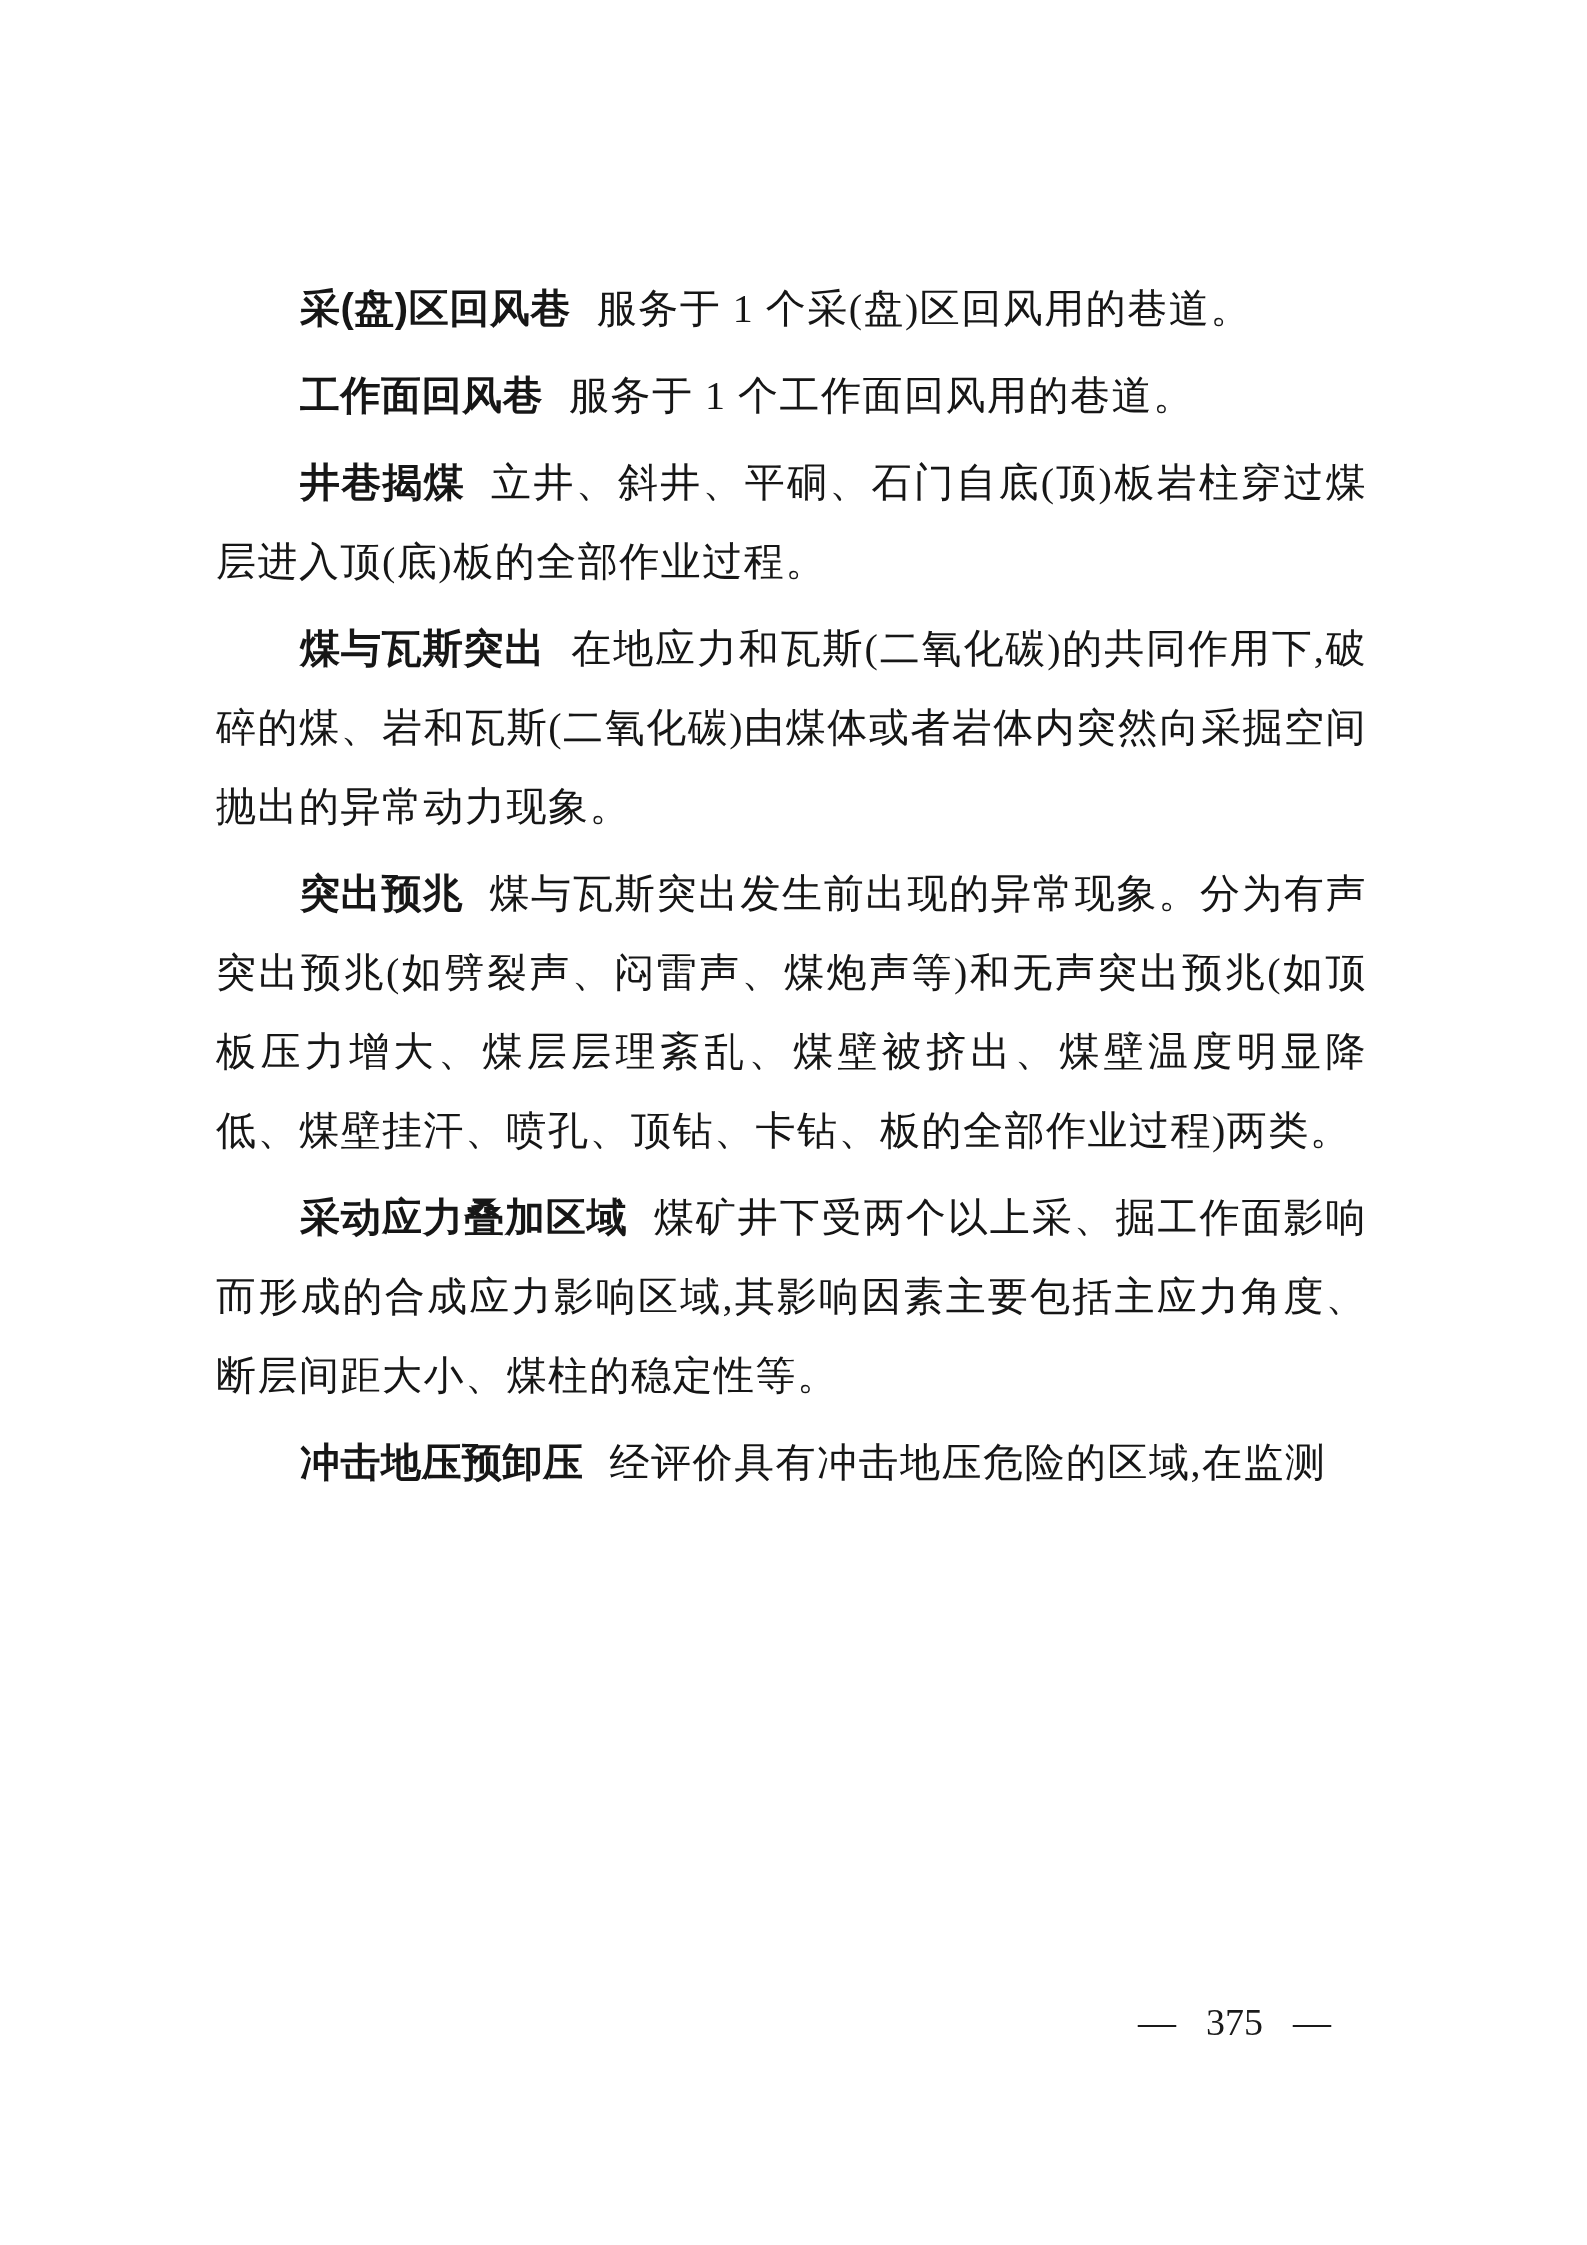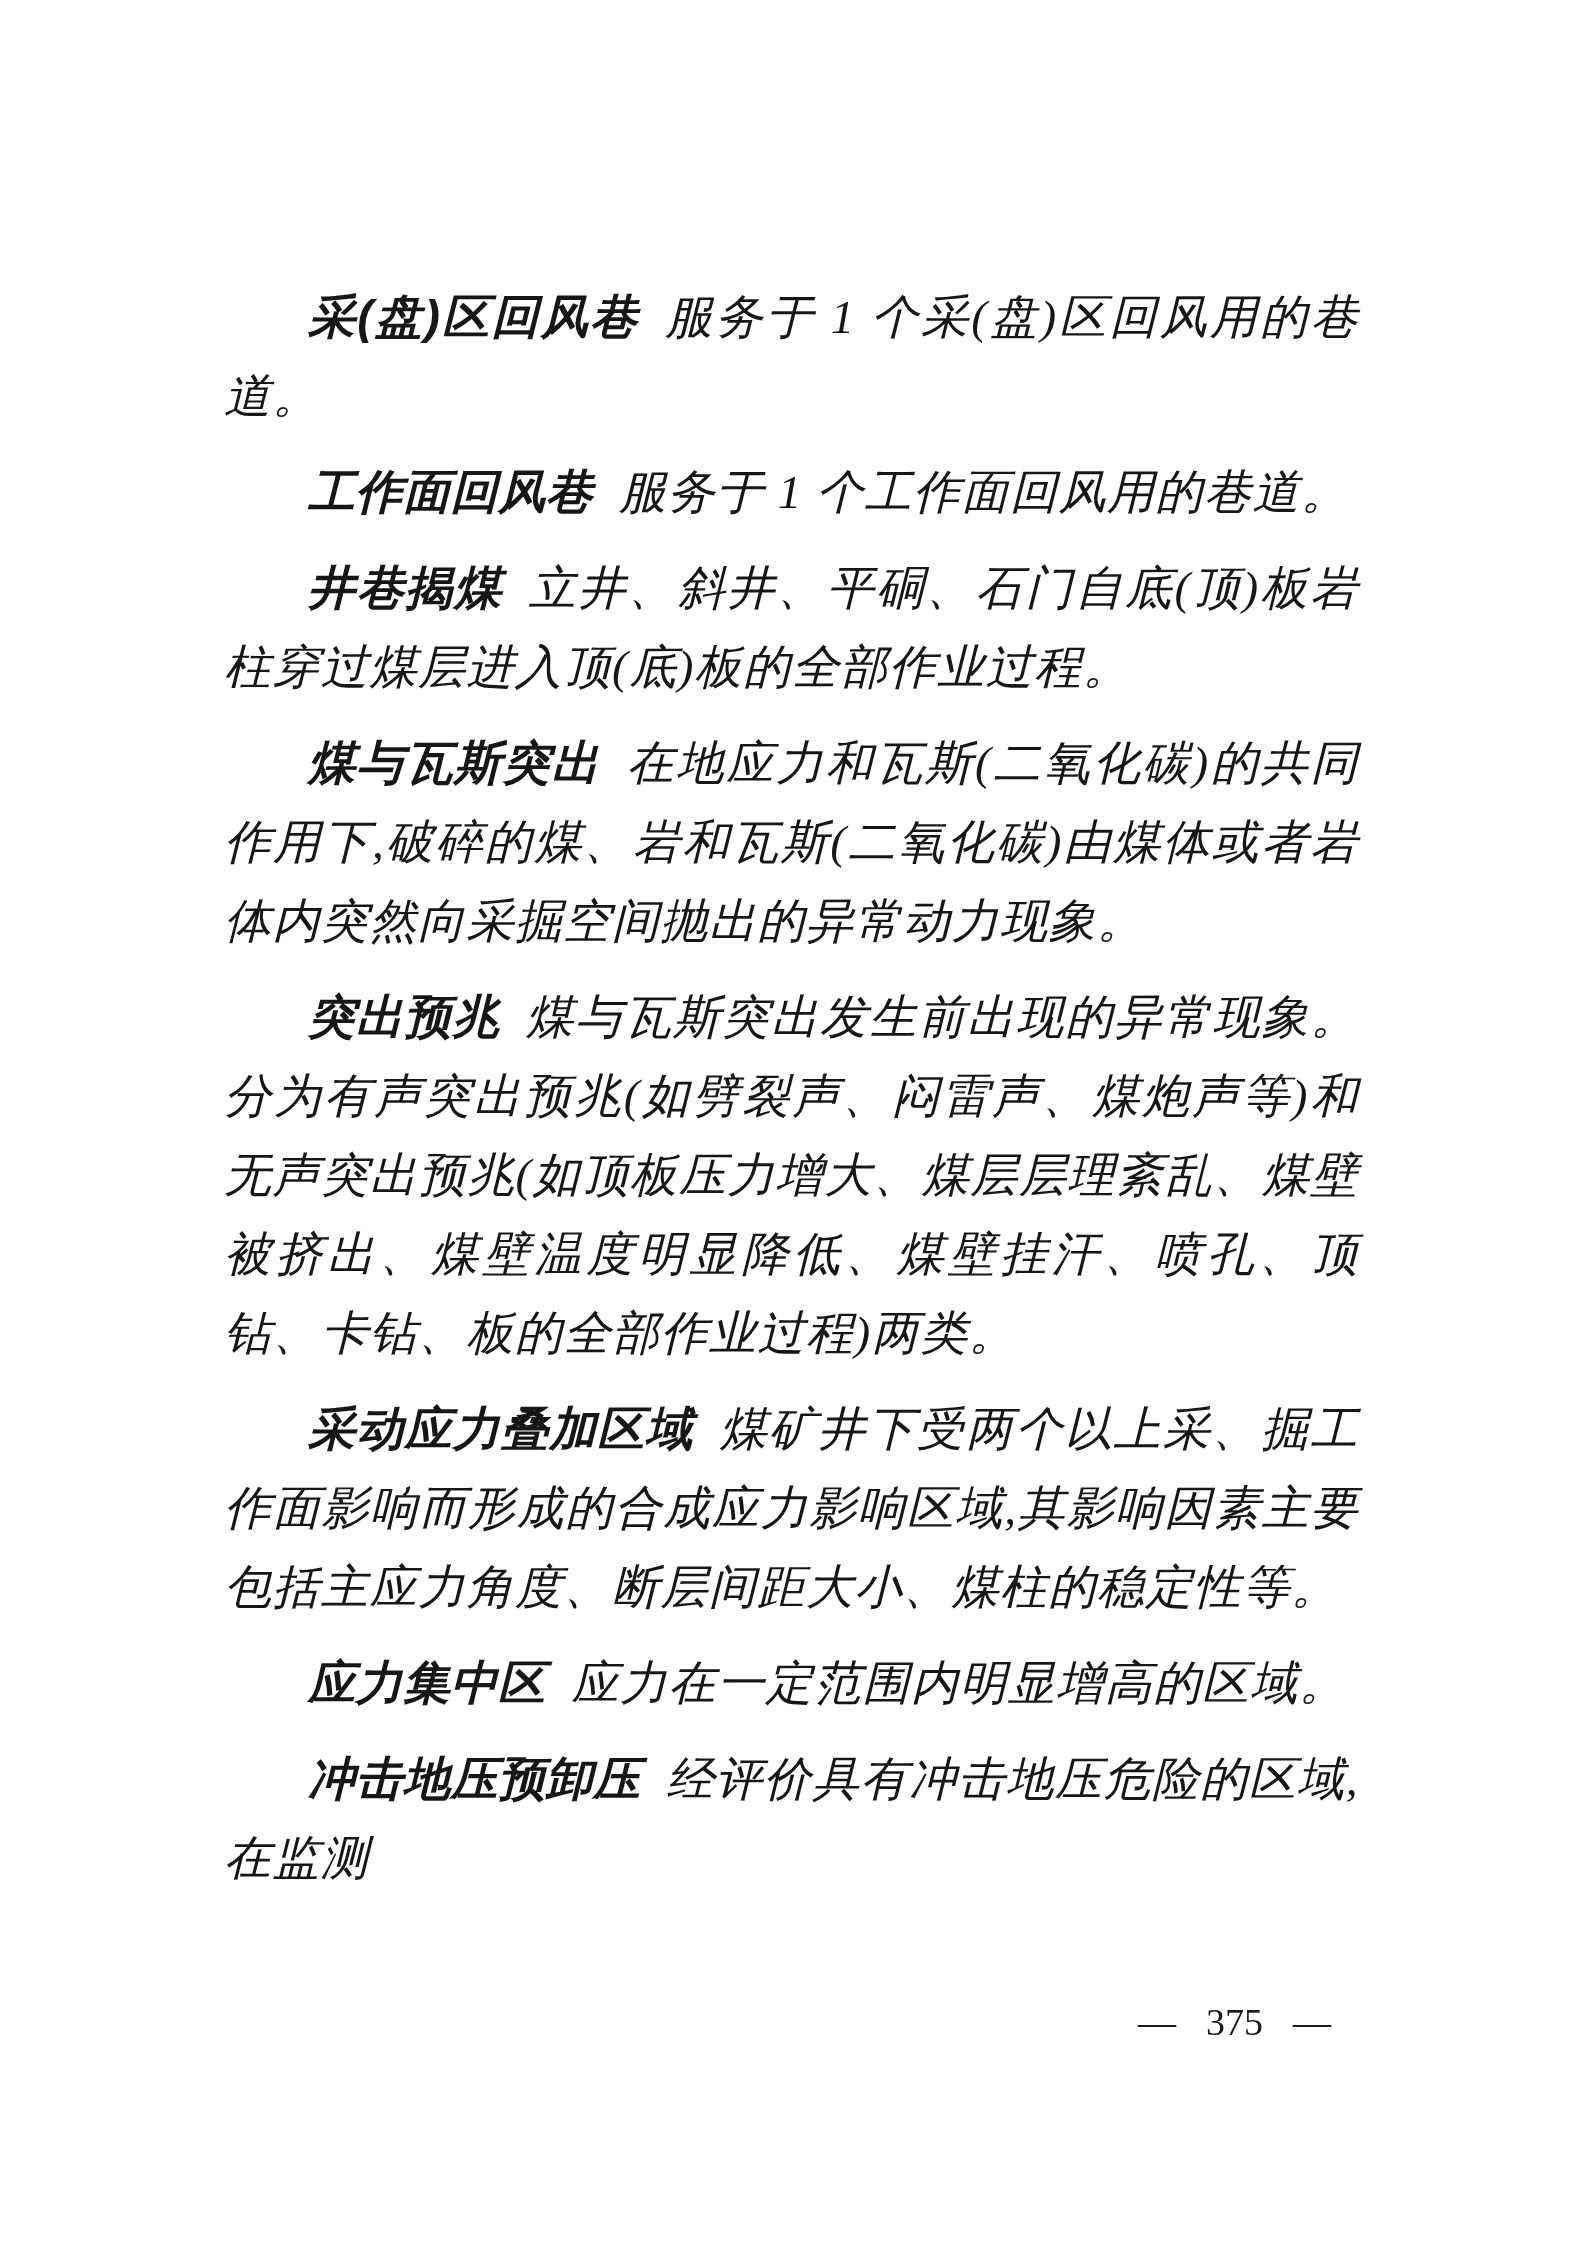--- a/index.html
+++ b/index.html
@@ -15,27 +15,26 @@
     font-family: "Liberation Serif", "DejaVu Serif", serif;
     color: #161616;
   }
   .page-content {
     position: absolute;
     left: 208px;
     top: 261px;
     width: 1167px;
   }
   p.entry {
-    margin: 16px;
-    font-size: 47px;
+    margin: 8px;
+    font-size: 40px;
     line-height: 79px;
     letter-spacing: 1.5px;
     text-align: justify;
     text-indent: 84px;
-    font-style: italic;
   }
   .term {
     font-family: "Liberation Sans", "DejaVu Sans", sans-serif;
     font-weight: 700;
     letter-spacing: 0.5px;
   }
   .def {
     padding-left: 26px;
   }
   .page-footer {
@@ -53,21 +52,20 @@
 </head>
 <body>
 
 <div class="page-content">
   <p class="entry"><span class="term">采(盘)区回风巷</span><span class="def">服务于 1 个采(盘)区回风用的巷道。</span></p>
   <p class="entry"><span class="term">工作面回风巷</span><span class="def">服务于 1 个工作面回风用的巷道。</span></p>
   <p class="entry"><span class="term">井巷揭煤</span><span class="def">立井、斜井、平硐、石门自底(顶)板岩柱穿过煤层进入顶(底)板的全部作业过程。</span></p>
   <p class="entry"><span class="term">煤与瓦斯突出</span><span class="def">在地应力和瓦斯(二氧化碳)的共同作用下,破碎的煤、岩和瓦斯(二氧化碳)由煤体或者岩体内突然向采掘空间抛出的异常动力现象。</span></p>
   <p class="entry"><span class="term">突出预兆</span><span class="def">煤与瓦斯突出发生前出现的异常现象。分为有声突出预兆(如劈裂声、闷雷声、煤炮声等)和无声突出预兆(如顶板压力增大、煤层层理紊乱、煤壁被挤出、煤壁温度明显降低、煤壁挂汗、喷孔、顶钻、卡钻、板的全部作业过程)两类。</span></p>
   <p class="entry"><span class="term">采动应力叠加区域</span><span class="def">煤矿井下受两个以上采、掘工作面影响而形成的合成应力影响区域,其影响因素主要包括主应力角度、断层间距大小、煤柱的稳定性等。</span></p>
-  <p class="entry"><span class="term">应力集中区</span><span class="def">应力在一定范围内明显增高的区域。</span></p>
   <p class="entry"><span class="term">冲击地压预卸压</span><span class="def">经评价具有冲击地压危险的区域,在监测</span></p>
 </div>
 
 <div class="page-footer">
   <span>—</span>
   <span>375</span>
   <span>—</span>
 </div>
 
 </body></html>

